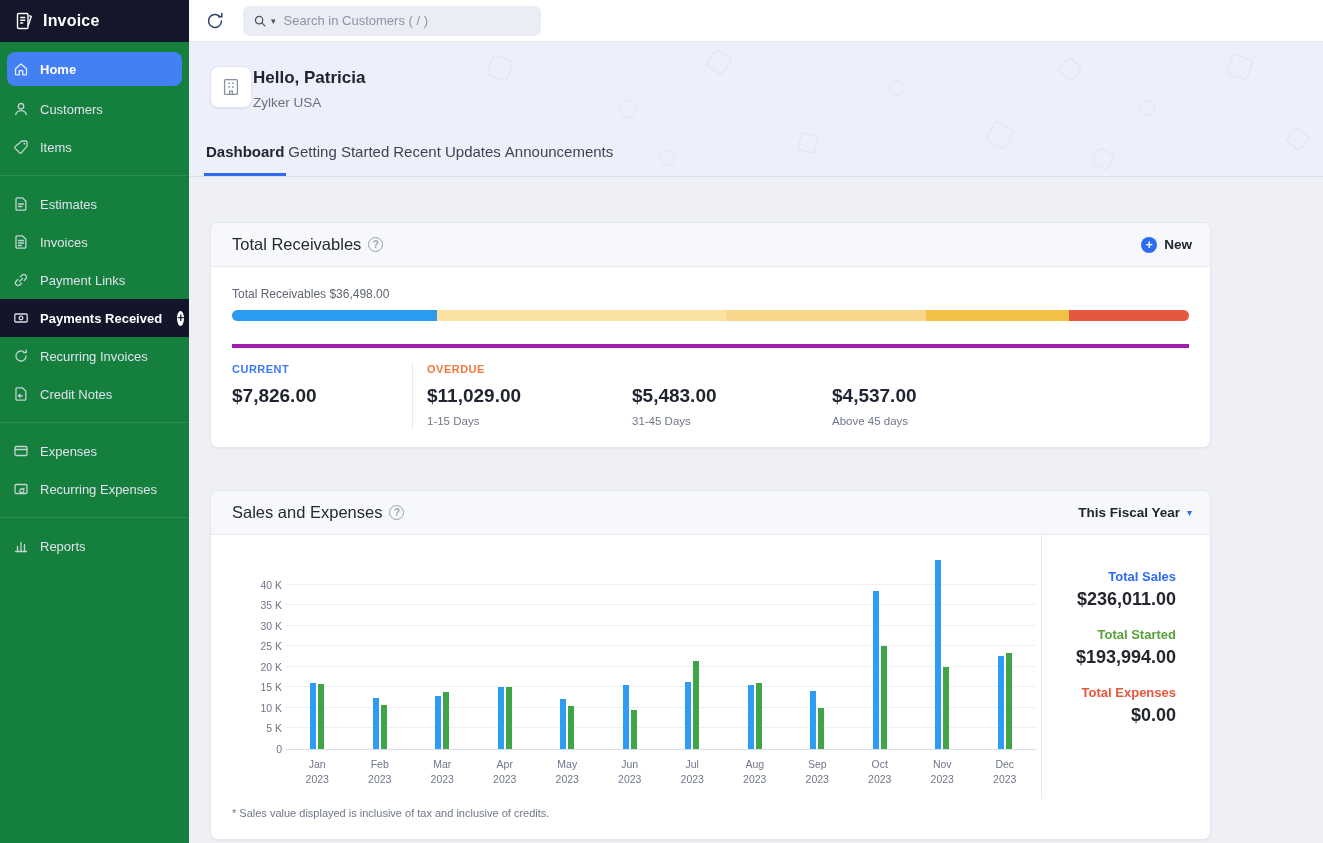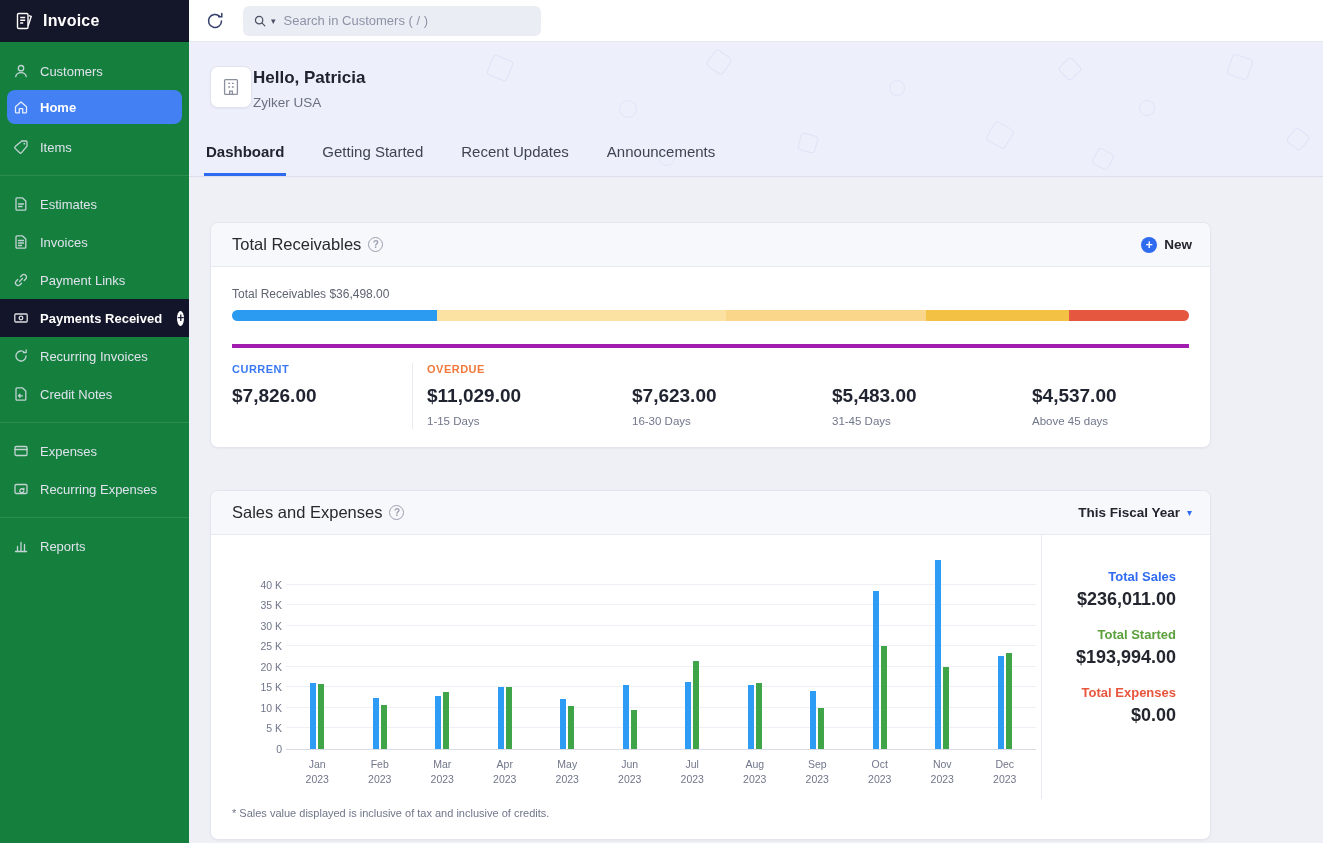--- a/index.html
+++ b/index.html
@@ -39,21 +39,21 @@
   
   .hero { height:135px; background:#edf0fb; border-bottom:1px solid #dcdfeb; position:relative; flex-shrink:0; overflow:hidden; }
   .doodle { position:absolute; border:1.5px solid #7d8bd4; opacity:.12; }
   .doodle.sq { border-radius:4px; }
   .doodle.ci { border-radius:50%; }
   .hero-user { position:absolute; left:21px; top:24px; display:flex; gap:1px; align-items:flex-start; }
   .avatar { width:42px; height:42px; background:#fff; border:1px solid #e1e4f0; border-radius:8px; display:flex; align-items:center; justify-content:center; color:#8a8f9e; box-shadow:0 1px 2px rgba(30,34,60,.06); }
   .avatar svg { width:22px; height:22px; }
   .greeting { font-size:17px; font-weight:700; color:#21242e; margin-top:2px; }
   .company { font-size:13.5px; color:#6b7080; margin-top:7px; }
-  .tabs { position:absolute; left:15px; bottom:0; display:flex; gap:34px; }
+  .tabs { position:absolute; left:15px; bottom:0; display:flex; }
   .tab { font-size:15px; color:#3f4452; padding:0 2px 13px 2px; cursor:pointer; border-bottom:3px solid transparent; }
   .tab.active { color:#1f2430; font-weight:700; border-bottom-color:#2f6bf0; }
 
   
   .content { flex:1; overflow:hidden; padding:45px 0 0 21px; }
   .card { width:1001px; background:#fff; border:1px solid #e3e6ee; border-radius:8px; box-shadow:0 1px 2px rgba(27,31,45,.04); overflow:hidden; }
   .card-header { height:44px; background:#f7f8fb; border-bottom:1px solid #e8eaf1; display:flex; align-items:center; justify-content:space-between; padding:0 18px 0 21px; }
   .card-title-wrap { display:flex; align-items:center; gap:7px; }
   .card-title { font-size:16.5px; color:#26292f; font-weight:500; }
   .help-icon { width:15px; height:15px; border:1px solid #9aa0af; border-radius:50%; color:#9aa0af; font-size:10px; display:flex; align-items:center; justify-content:center; cursor:pointer; font-weight:700; }
@@ -105,36 +105,36 @@
       <span class="logo-icon">
           <svg viewBox="0 0 20 20" fill="none" stroke="currentColor" stroke-width="1.4">
             <rect x="3.5" y="2.5" width="10.5" height="15" rx="1.3"></rect>
             <path d="M6.2 6.5h5M6.2 9.3h5M6.2 12h3"></path>
             <path d="M14.8 4.6l2.4.8-3 9.3"></path>
           </svg>
         </span>
       <span class="app-title">Invoice</span>
     </div>
     <nav class="sidebar-nav">
+        <div class="nav-item active">
+          <span class="nav-icon">
+            <svg viewBox="0 0 16 16" fill="none" stroke="currentColor" stroke-width="1.3" stroke-linecap="round" stroke-linejoin="round">
+              <path d="M2.5 7.7 8 3l5.5 4.7V13a.9.9 0 0 1-.9.9H9.7V9.6H6.3v4.3H3.4a.9.9 0 0 1-.9-.9z"></path>
+            </svg>
+          </span>
+          <span class="nav-label">Home</span>
+        </div>
         <div class="nav-item">
           <span class="nav-icon">
             <svg viewBox="0 0 16 16" fill="none" stroke="currentColor" stroke-width="1.3" stroke-linecap="round" stroke-linejoin="round">
               <circle cx="8" cy="5.2" r="2.7"></circle>
               <path d="M2.7 13.6c.6-2.7 2.7-4 5.3-4s4.7 1.3 5.3 4"></path>
             </svg>
           </span>
           <span class="nav-label">Customers</span>
-        </div>
-        <div class="nav-item active">
-          <span class="nav-icon">
-            <svg viewBox="0 0 16 16" fill="none" stroke="currentColor" stroke-width="1.3" stroke-linecap="round" stroke-linejoin="round">
-              <path d="M2.5 7.7 8 3l5.5 4.7V13a.9.9 0 0 1-.9.9H9.7V9.6H6.3v4.3H3.4a.9.9 0 0 1-.9-.9z"></path>
-            </svg>
-          </span>
-          <span class="nav-label">Home</span>
         </div>
         <div class="nav-item">
           <span class="nav-icon">
             <svg viewBox="0 0 16 16" fill="none" stroke="currentColor" stroke-width="1.3" stroke-linecap="round" stroke-linejoin="round">
               <path d="M8.8 2h4.2a1 1 0 0 1 1 1v4.2L8.4 13.8a1.3 1.3 0 0 1-1.8 0L2.2 9.4a1.3 1.3 0 0 1 0-1.8z"></path>
               <circle cx="11.3" cy="4.7" r=".9" fill="currentColor" stroke="none"></circle>
             </svg>
           </span>
           <span class="nav-label">Items</span>
         </div>
@@ -310,25 +310,20 @@
             </div>
           <div class="stats" id="stats">
               <div class="stat-col c1">
                 <div class="stat-label current">CURRENT</div>
                 <div class="stat-amount">$7,826.00</div>
               </div>
               <div class="stat-col c2">
                 <div class="stat-label overdue">OVERDUE</div>
                 <div class="stat-amount">$11,029.00</div>
                 <div class="stat-sub">1-15 Days</div>
-              </div>
-              <div class="stat-col ">
-                <div class="stat-label">&nbsp;</div>
-                <div class="stat-amount">$7,623.00</div>
-                <div class="stat-sub">16-30 Days</div>
               </div>
               <div class="stat-col ">
                 <div class="stat-label">&nbsp;</div>
                 <div class="stat-amount">$5,483.00</div>
                 <div class="stat-sub">31-45 Days</div>
               </div>
               <div class="stat-col last">
                 <div class="stat-label">&nbsp;</div>
                 <div class="stat-amount">$4,537.00</div>
                 <div class="stat-sub">Above 45 days</div>

